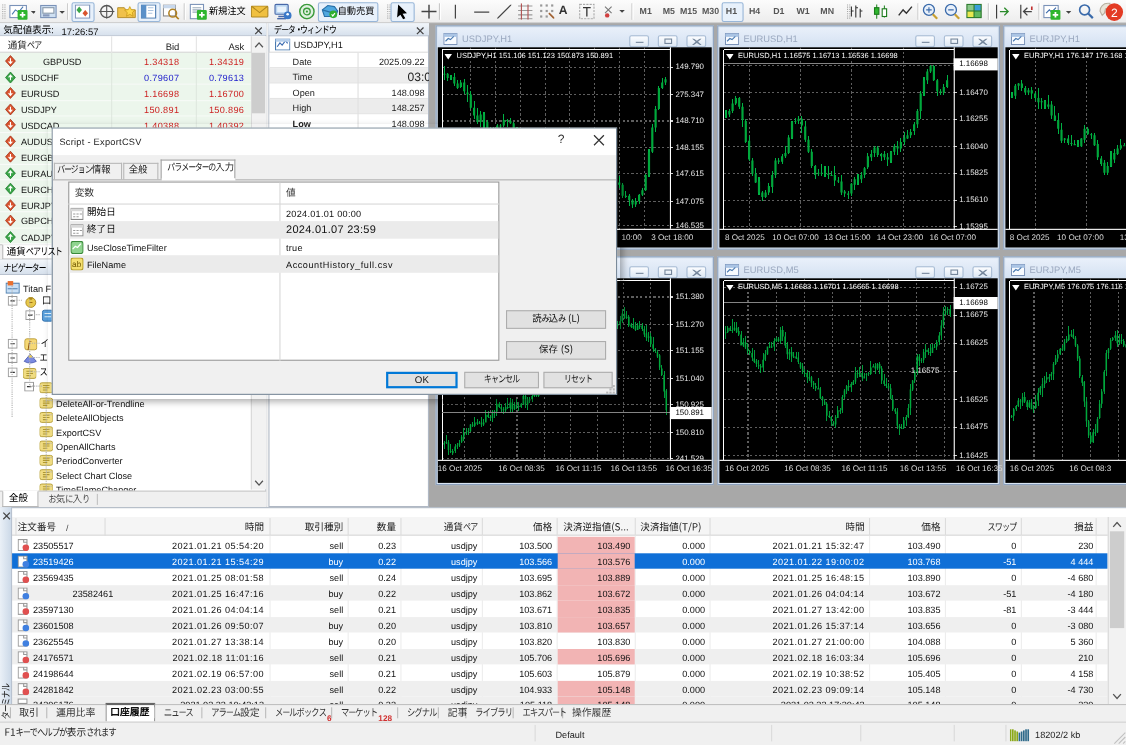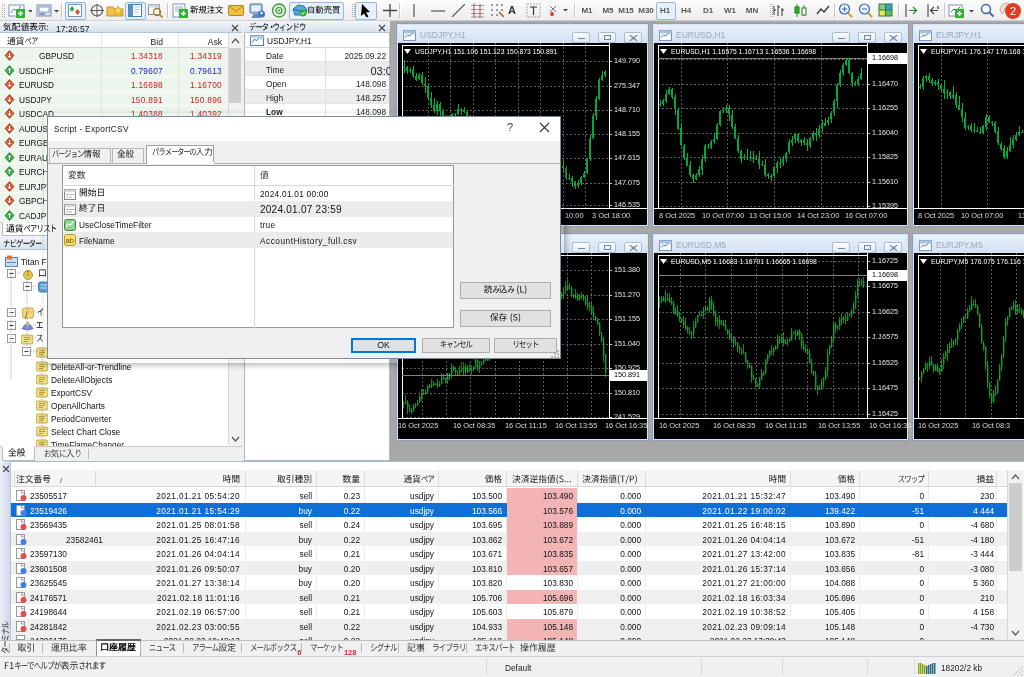--- a/index.html
+++ b/index.html
@@ -631,21 +631,21 @@
     <path d="M5 49h1.4v1h-1.4zM7 45h1.4v4h-1.4zM9 45h1.4v3h-1.4zM11 47h1.4v1h-1.4zM13 45h1.4v2h-1.4zM15 45h1.4v4h-1.4zM17 48h1.4v3h-1.4zM19 51h1.4v10h-1.4zM21 58h1.4v3h-1.4zM23 58h1.4v5h-1.4zM25 63h1.4v3h-1.4zM27 66h1.4v2h-1.4zM29 68h1.4v4h-1.4zM31 73h1.4v3h-1.4zM33 75h1.4v3h-1.4zM35 79h1.4v1h-1.4zM37 80h1.4v1h-1.4zM39 74h1.4v7h-1.4zM41 69h1.4v5h-1.4zM43 62h1.4v7h-1.4zM45 62h1.4v1h-1.4zM47 62h1.4v1h-1.4zM49 57h1.4v5h-1.4zM51 55h1.4v2h-1.4zM53 55h1.4v2h-1.4zM55 47h1.4v10h-1.4zM57 47h1.4v6h-1.4zM59 53h1.4v8h-1.4zM61 60h1.4v9h-1.4zM63 67h1.4v2h-1.4zM65 67h1.4v4h-1.4zM67 71h1.4v1h-1.4zM69 71h1.4v2h-1.4zM71 72h1.4v4h-1.4zM73 77h1.4v4h-1.4zM75 80h1.4v5h-1.4zM77 86h1.4v1h-1.4zM79 86h1.4v4h-1.4zM81 90h1.4v1h-1.4zM83 90h1.4v5h-1.4zM85 95h1.4v2h-1.4zM87 98h1.4v2h-1.4zM89 100h1.4v1h-1.4zM91 100h1.4v9h-1.4zM93 108h1.4v3h-1.4zM95 112h1.4v3h-1.4zM97 114h1.4v11h-1.4zM99 125h1.4v1h-1.4zM101 126h1.4v4h-1.4zM103 131h1.4v2h-1.4zM105 126h1.4v7h-1.4zM107 120h1.4v7h-1.4zM109 120h1.4v1h-1.4zM111 108h1.4v12h-1.4zM113 102h1.4v6h-1.4zM115 98h1.4v4h-1.4zM117 98h1.4v1h-1.4zM119 96h1.4v3h-1.4zM121 94h1.4v3h-1.4zM123 86h1.4v8h-1.4zM125 86h1.4v1h-1.4zM127 86h1.4v2h-1.4zM129 86h1.4v4h-1.4zM131 89h1.4v2h-1.4zM133 87h1.4v1h-1.4zM135 86h1.4v1h-1.4zM137 81h1.4v6h-1.4zM139 80h1.4v1h-1.4zM141 80h1.4v2h-1.4zM143 78h1.4v4h-1.4zM145 78h1.4v4h-1.4zM147 82h1.4v11h-1.4zM149 93h1.4v3h-1.4zM151 96h1.4v2h-1.4zM153 98h1.4v2h-1.4zM155 100h1.4v10h-1.4zM157 110h1.4v9h-1.4zM159 119h1.4v2h-1.4zM161 121h1.4v13h-1.4zM163 134h1.4v2h-1.4zM165 136h1.4v1h-1.4zM167 129h1.4v7h-1.4zM169 126h1.4v3h-1.4zM171 118h1.4v8h-1.4zM173 101h1.4v17h-1.4zM175 93h1.4v8h-1.4zM177 85h1.4v8h-1.4zM179 71h1.4v14h-1.4zM181 71h1.4v4h-1.4zM183 74h1.4v1h-1.4zM185 67h1.4v7h-1.4zM187 65h1.4v2h-1.4zM189 65h1.4v2h-1.4zM191 67h1.4v1h-1.4zM193 63h1.4v5h-1.4zM195 62h1.4v1h-1.4zM197 58h1.4v4h-1.4zM199 52h1.4v6h-1.4zM201 43h1.4v9h-1.4zM203 31h1.4v12h-1.4zM205 30h1.4v1h-1.4zM207 28h1.4v1h-1.4zM209 28h1.4v5h-1.4z" fill="#00a83c"></path>
     <path d="M213 8h3M213 33.5h3M213 59h3M213 84.5h3M213 110h3M213 135.5h3M213 161h3" stroke="#d0d0d0" fill="none" shape-rendering="crispEdges"></path>
     <path d="M4 2H213M4 2V165" stroke="#fff" fill="none" stroke-width="1" shape-rendering="crispEdges"></path>
     <path d="M4 22H213" stroke="#848484" fill="none" stroke-width="1" shape-rendering="crispEdges"></path>
   </svg>
 <div style="position:absolute;left:867px;top:253px;width:1px;height:165px;background:#fff"></div>
 <div style="position:absolute;left:654px;top:418px;width:253px;height:1px;background:#fff"></div>
 <div style="position:absolute;left:872px;top:256.5px;font-size:7.2px;color:#e8e8e8;white-space:nowrap;">1.16725</div>
 <div style="position:absolute;left:872px;top:282.0px;font-size:7.2px;color:#e8e8e8;white-space:nowrap;">1.16675</div>
 <div style="position:absolute;left:872px;top:307.5px;font-size:7.2px;color:#e8e8e8;white-space:nowrap;">1.16625</div>
-<div style="position:absolute;left:872px;top:333.0px;font-size:7.2px;color:#e8e8e8;white-space:nowrap;font-style:italic;">1.16575</div>
+<div style="position:absolute;left:828px;top:333.0px;font-size:7.2px;color:#e8e8e8;white-space:nowrap;">1.16575</div>
 <div style="position:absolute;left:872px;top:358.5px;font-size:7.2px;color:#e8e8e8;white-space:nowrap;">1.16525</div>
 <div style="position:absolute;left:872px;top:384.0px;font-size:7.2px;color:#e8e8e8;white-space:nowrap;">1.16475</div>
 <div style="position:absolute;left:872px;top:409.5px;font-size:7.2px;color:#e8e8e8;white-space:nowrap;">1.16425</div>
 <div style="position:absolute;left:867px;top:269.5px;width:40px;height:11px;background:#fff"></div>
 <div style="position:absolute;left:872px;top:270.5px;font-size:7.2px;color:#000;white-space:nowrap;">1.16698</div>
 <div style="position:absolute;left:659px;top:420.5px;font-size:7.4px;color:#dcdcdc;white-space:nowrap;">16 Oct 2025</div>
 <div style="position:absolute;left:713px;top:420.5px;font-size:7.4px;color:#dcdcdc;white-space:nowrap;">16 Oct 08:35</div>
 <div style="position:absolute;left:765px;top:420.5px;font-size:7.4px;color:#dcdcdc;white-space:nowrap;">16 Oct 11:15</div>
 <div style="position:absolute;left:818px;top:420.5px;font-size:7.4px;color:#dcdcdc;white-space:nowrap;">16 Oct 13:55</div>
 <div style="position:absolute;left:869px;top:420.5px;font-size:7.4px;color:#dcdcdc;white-space:nowrap;">16 Oct 16:35</div>
@@ -730,21 +730,21 @@
   </svg>
 <div style="position:absolute;left:30px;top:505.5px;font-size:8.3px;color:#fff;white-space:nowrap;">23519426</div>
 <div style="position:absolute;right:784px;top:505.5px;font-size:8.3px;color:#fff;white-space:nowrap;letter-spacing:0.4px">2021.01.21 15:54:29</div>
 <div style="position:absolute;right:712px;top:505.5px;font-size:8.3px;color:#fff;white-space:nowrap;">buy</div>
 <div style="position:absolute;right:664px;top:505.5px;font-size:8.3px;color:#fff;white-space:nowrap;">0.22</div>
 <div style="position:absolute;right:590px;top:505.5px;font-size:8.3px;color:#fff;white-space:nowrap;">usdjpy</div>
 <div style="position:absolute;right:522px;top:505.5px;font-size:8.3px;color:#fff;white-space:nowrap;">103.566</div>
 <div style="position:absolute;right:451px;top:505.5px;font-size:8.3px;color:#111;white-space:nowrap;">103.576</div>
 <div style="position:absolute;right:383px;top:505.5px;font-size:8.3px;color:#fff;white-space:nowrap;">0.000</div>
 <div style="position:absolute;right:238px;top:505.5px;font-size:8.3px;color:#fff;white-space:nowrap;letter-spacing:0.4px">2021.01.22 19:00:02</div>
-<div style="position:absolute;right:169px;top:505.5px;font-size:8.3px;color:#fff;white-space:nowrap;">139.422</div>
+<div style="position:absolute;right:169px;top:505.5px;font-size:8.3px;color:#fff;white-space:nowrap;">103.768</div>
 <div style="position:absolute;right:100px;top:505.5px;font-size:8.3px;color:#fff;white-space:nowrap;">-51</div>
 <div style="position:absolute;right:30px;top:505.5px;font-size:8.3px;color:#fff;white-space:nowrap;">4 444</div>
 <div style="position:absolute;left:507px;top:517.0px;width:70px;height:14.5px;background:#f2b4b4"></div>
 <svg style="position:absolute;left:16px;top:519.0px" width="11" height="11" viewBox="0 0 11 11">
     <rect x="0.5" y="0.5" width="8" height="10" fill="#fff" stroke="#999"></rect>
     <path d="M5.5 0.5v2.5h3" fill="none" stroke="#999"></path>
     <circle cx="7.5" cy="8" r="3" fill="#e05050"></circle>
   </svg>
 <div style="position:absolute;left:30px;top:520.0px;font-size:8.3px;color:#111;white-space:nowrap;">23569435</div>
 <div style="position:absolute;right:784px;top:520.0px;font-size:8.3px;color:#111;white-space:nowrap;letter-spacing:0.4px">2021.01.25 08:01:58</div>

